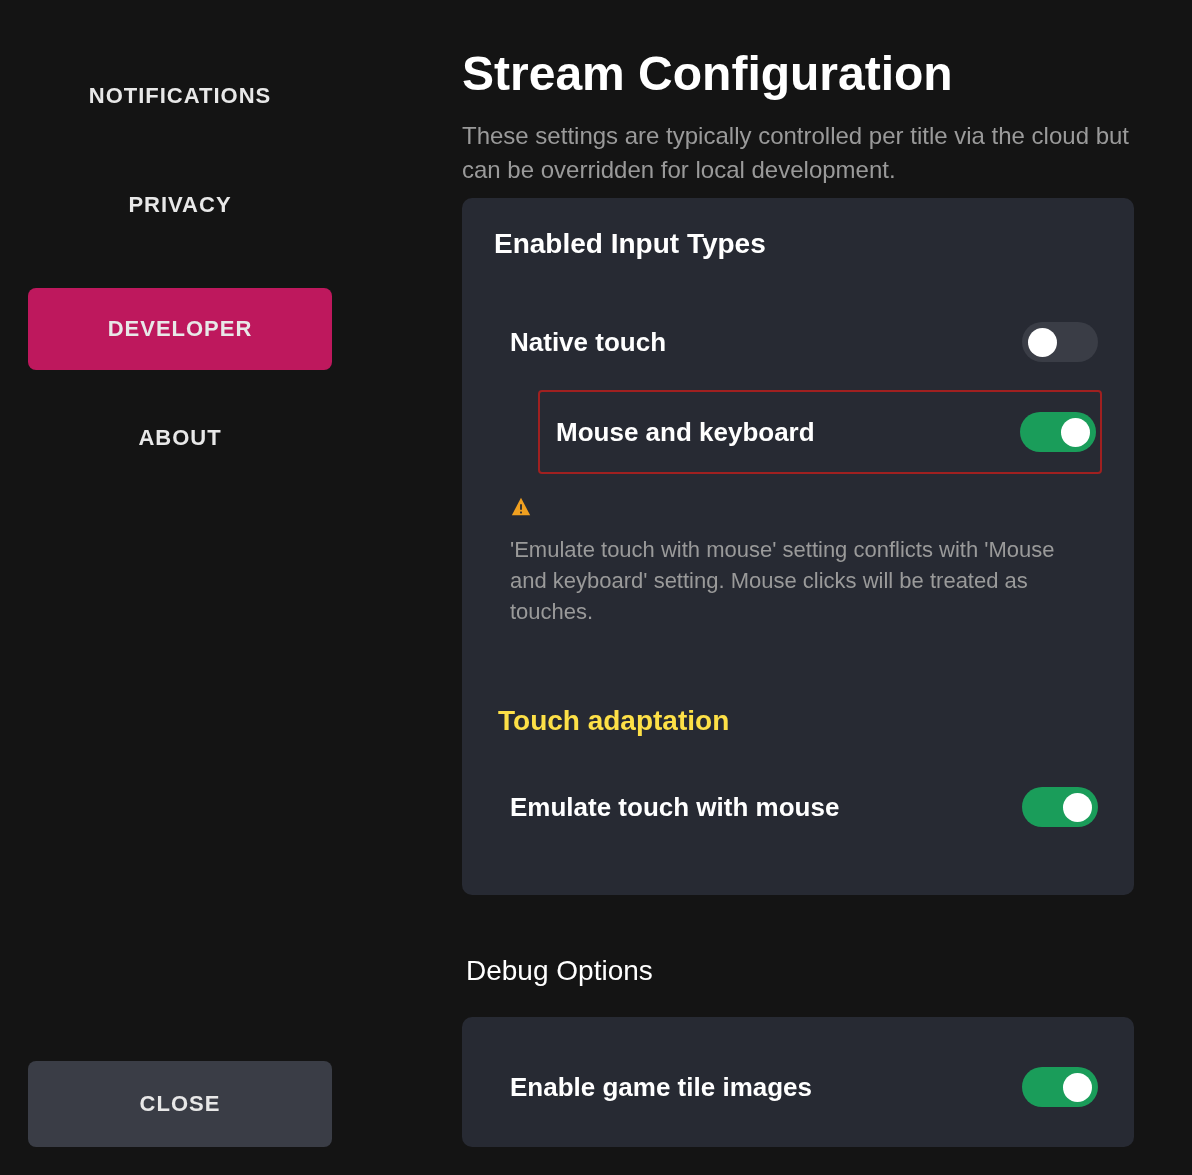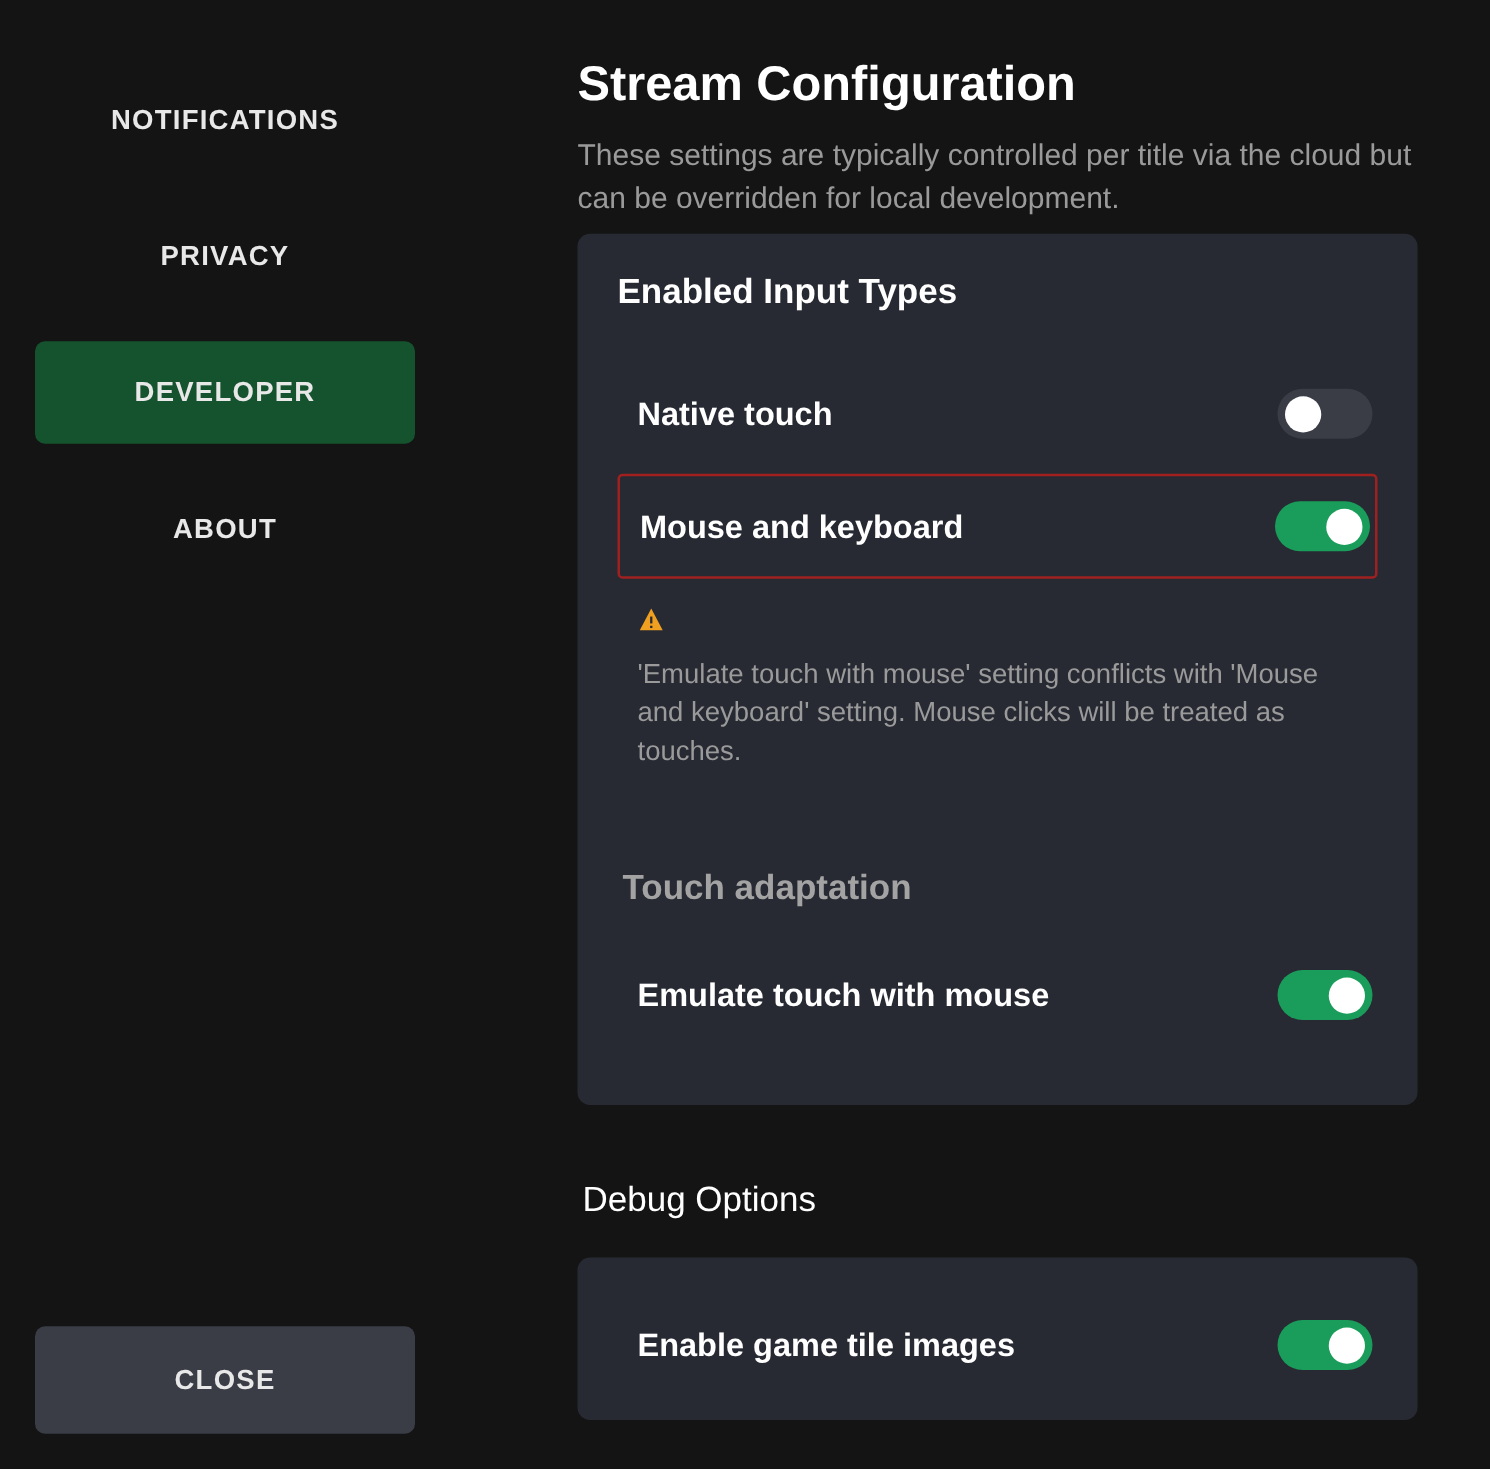--- a/index.html
+++ b/index.html
@@ -32,21 +32,22 @@
       color: #e8e8e8;
       font-size: 22px;
       font-weight: 600;
       letter-spacing: 1px;
       text-align: center;
       padding: 28px 16px;
       cursor: pointer;
       border-radius: 8px;
     }
     .sidebar-item.active {
-      background: #14532d;
+      background: #be185d;
+      margin-top: 15px;
     }
     .close-button {
       background: #3a3d46;
       color: #e8e8e8;
       font-size: 22px;
       font-weight: 600;
       letter-spacing: 1px;
       padding: 30px 16px;
       border: none;
       border-radius: 8px;
@@ -54,21 +55,21 @@
       margin-top: auto;
     }
     .main {
       flex: 1;
       padding: 46px 58px 0 102px;
       background: #141414;
       overflow: hidden;
     }
     .page-title {
       color: #ffffff;
-      font-size: 39px;
+      font-size: 48px;
       font-weight: 700;
       margin-bottom: 18px;
     }
     .page-subtitle {
       color: #9a9a9a;
       font-size: 24px;
       line-height: 1.4;
       margin-bottom: 12px;
     }
     .panel {
@@ -86,20 +87,21 @@
     .setting-row {
       display: flex;
       justify-content: space-between;
       align-items: center;
       padding: 20px 4px 20px 16px;
       margin-bottom: 8px;
     }
     .setting-row.highlighted {
       border: 2px solid #a02020;
       border-radius: 4px;
+      margin-left: 44px;
     }
     .setting-label {
       color: #ffffff;
       font-size: 26px;
       font-weight: 700;
     }
     .toggle {
       width: 76px;
       height: 40px;
       border-radius: 20px;
@@ -136,21 +138,21 @@
       font-size: 22px;
       line-height: 1.4;
       margin-bottom: 78px;
       flex-direction: column;
     }
     .warning-icon {
       flex-shrink: 0;
       margin-top: 2px;
     }
     .section-title {
-      color: #a3a3a3;
+      color: #fde047;
       font-size: 28px;
       font-weight: 700;
       margin: 18px 0 30px 4px;
     }
     .debug-section-title {
       color: #ffffff;
       font-size: 28px;
       font-weight: 400;
       margin: 17px 0 30px 4px;
     }

